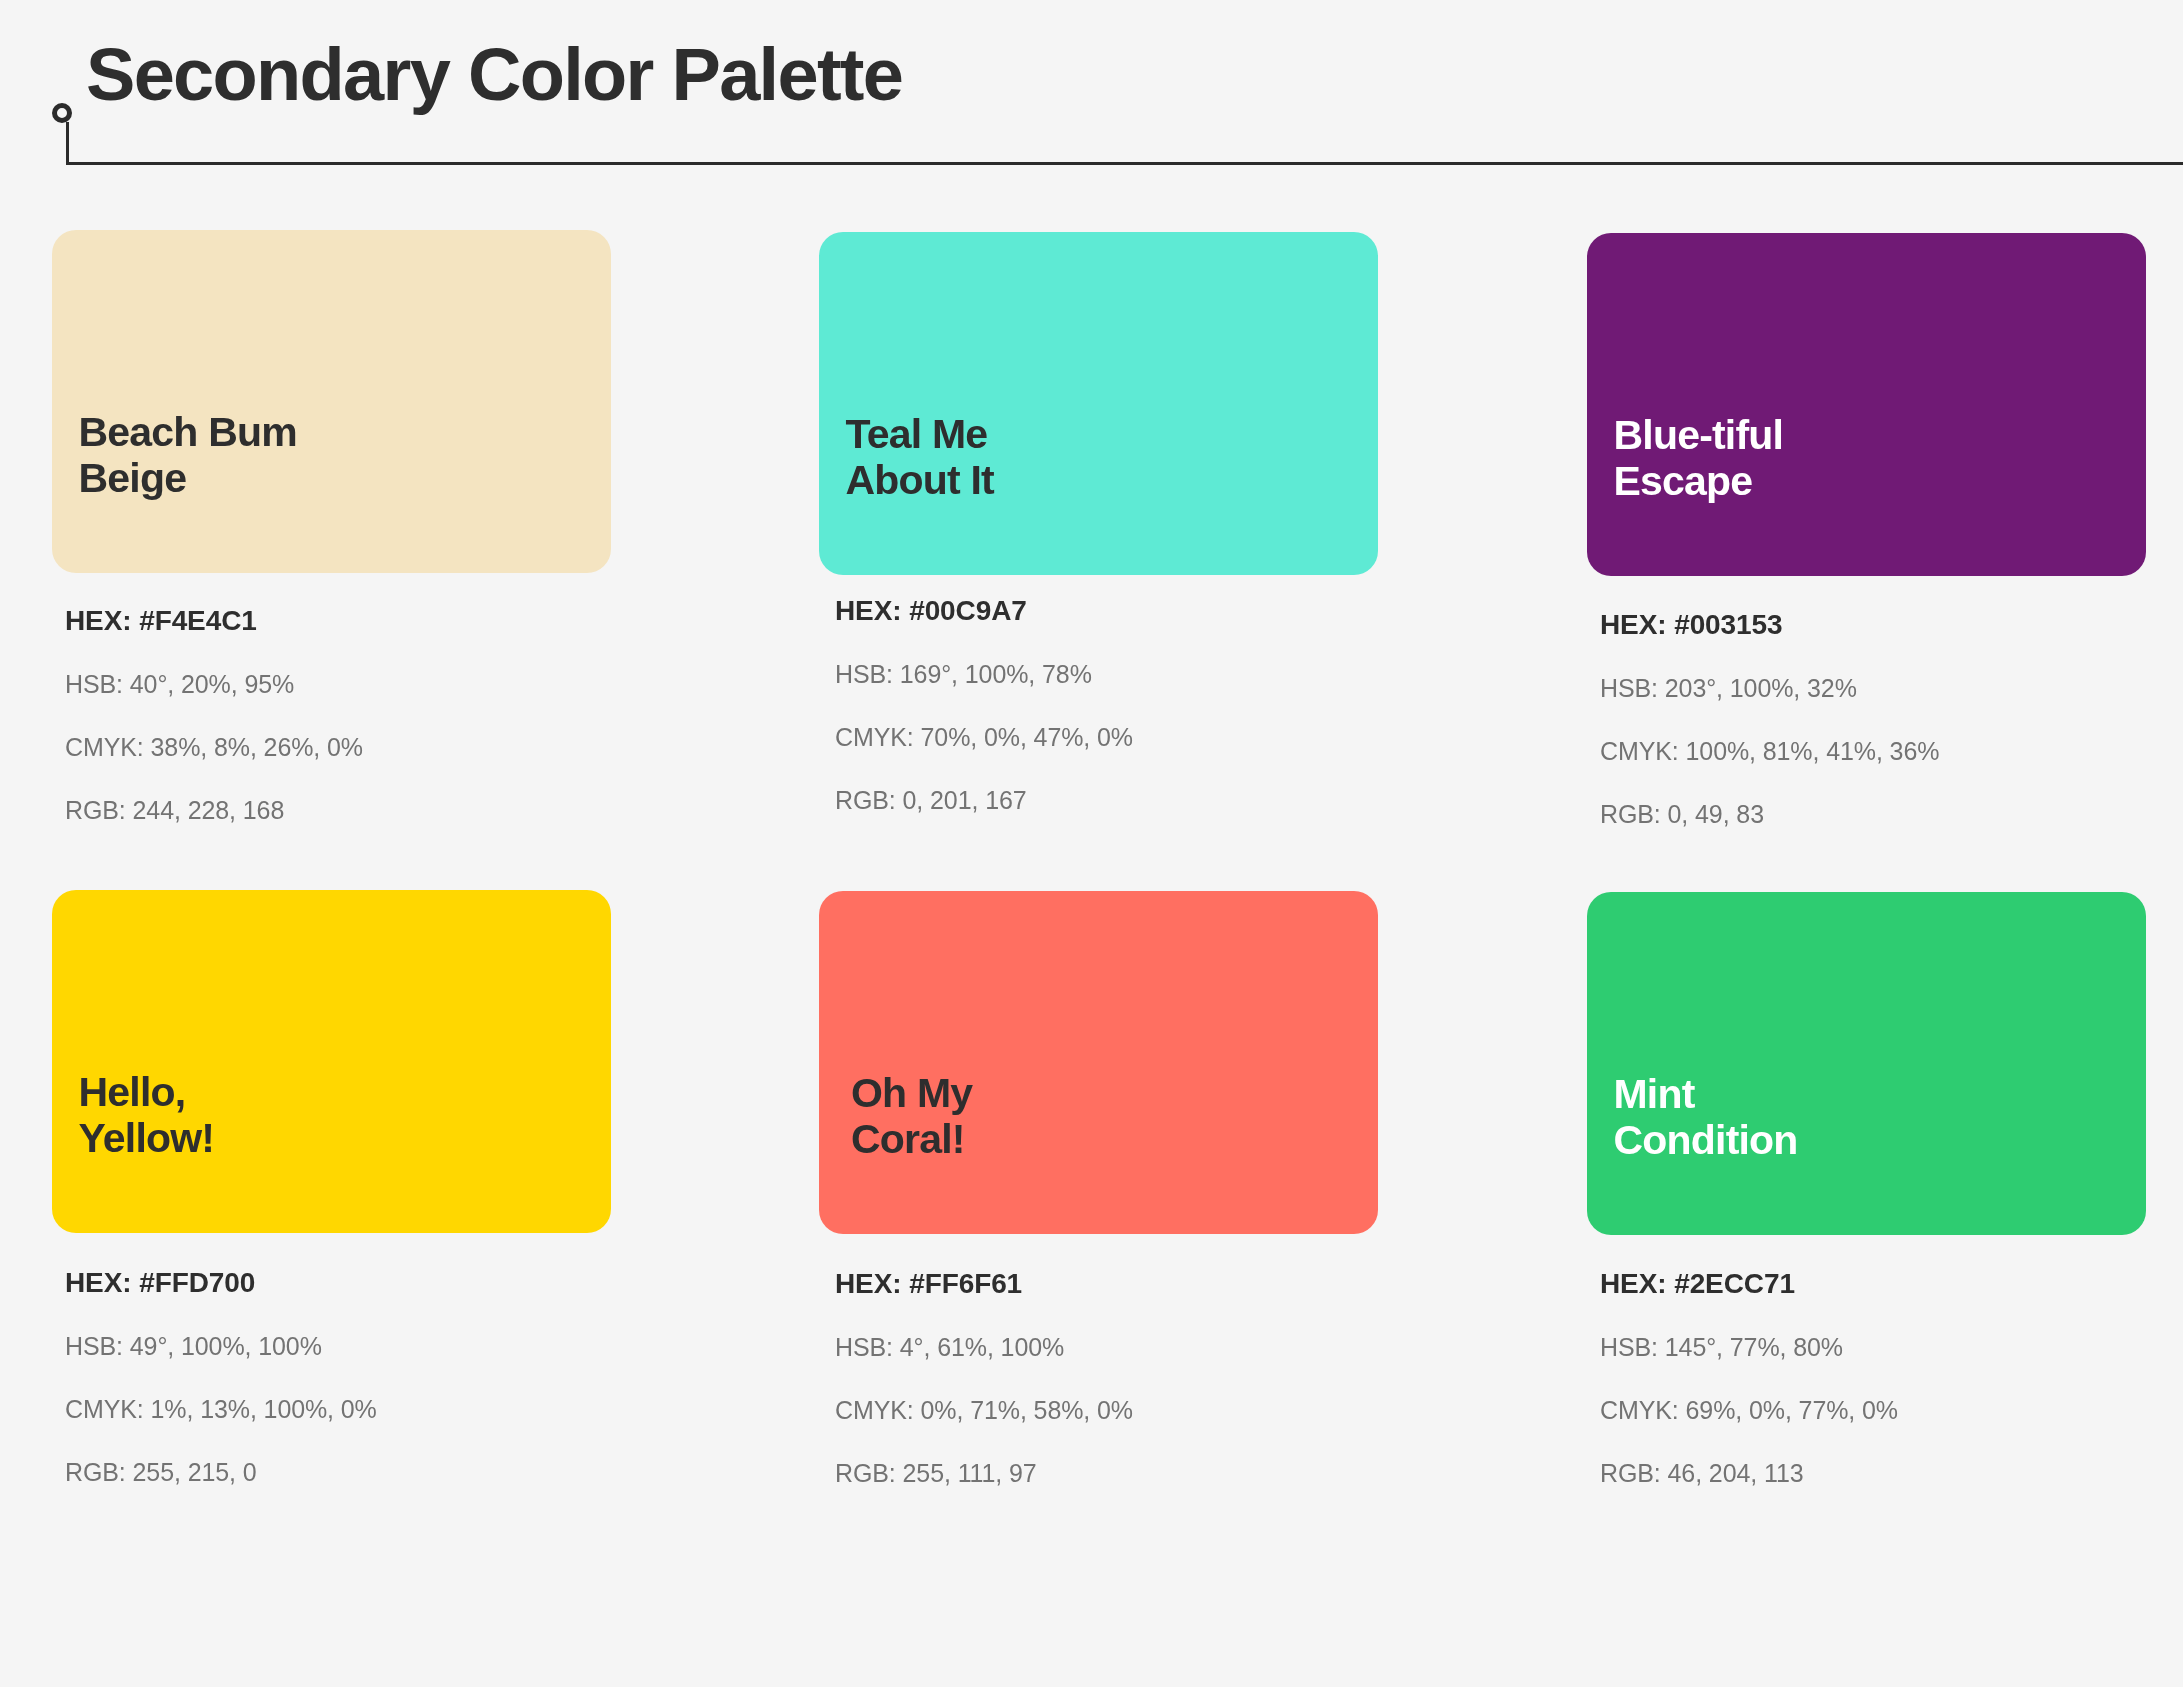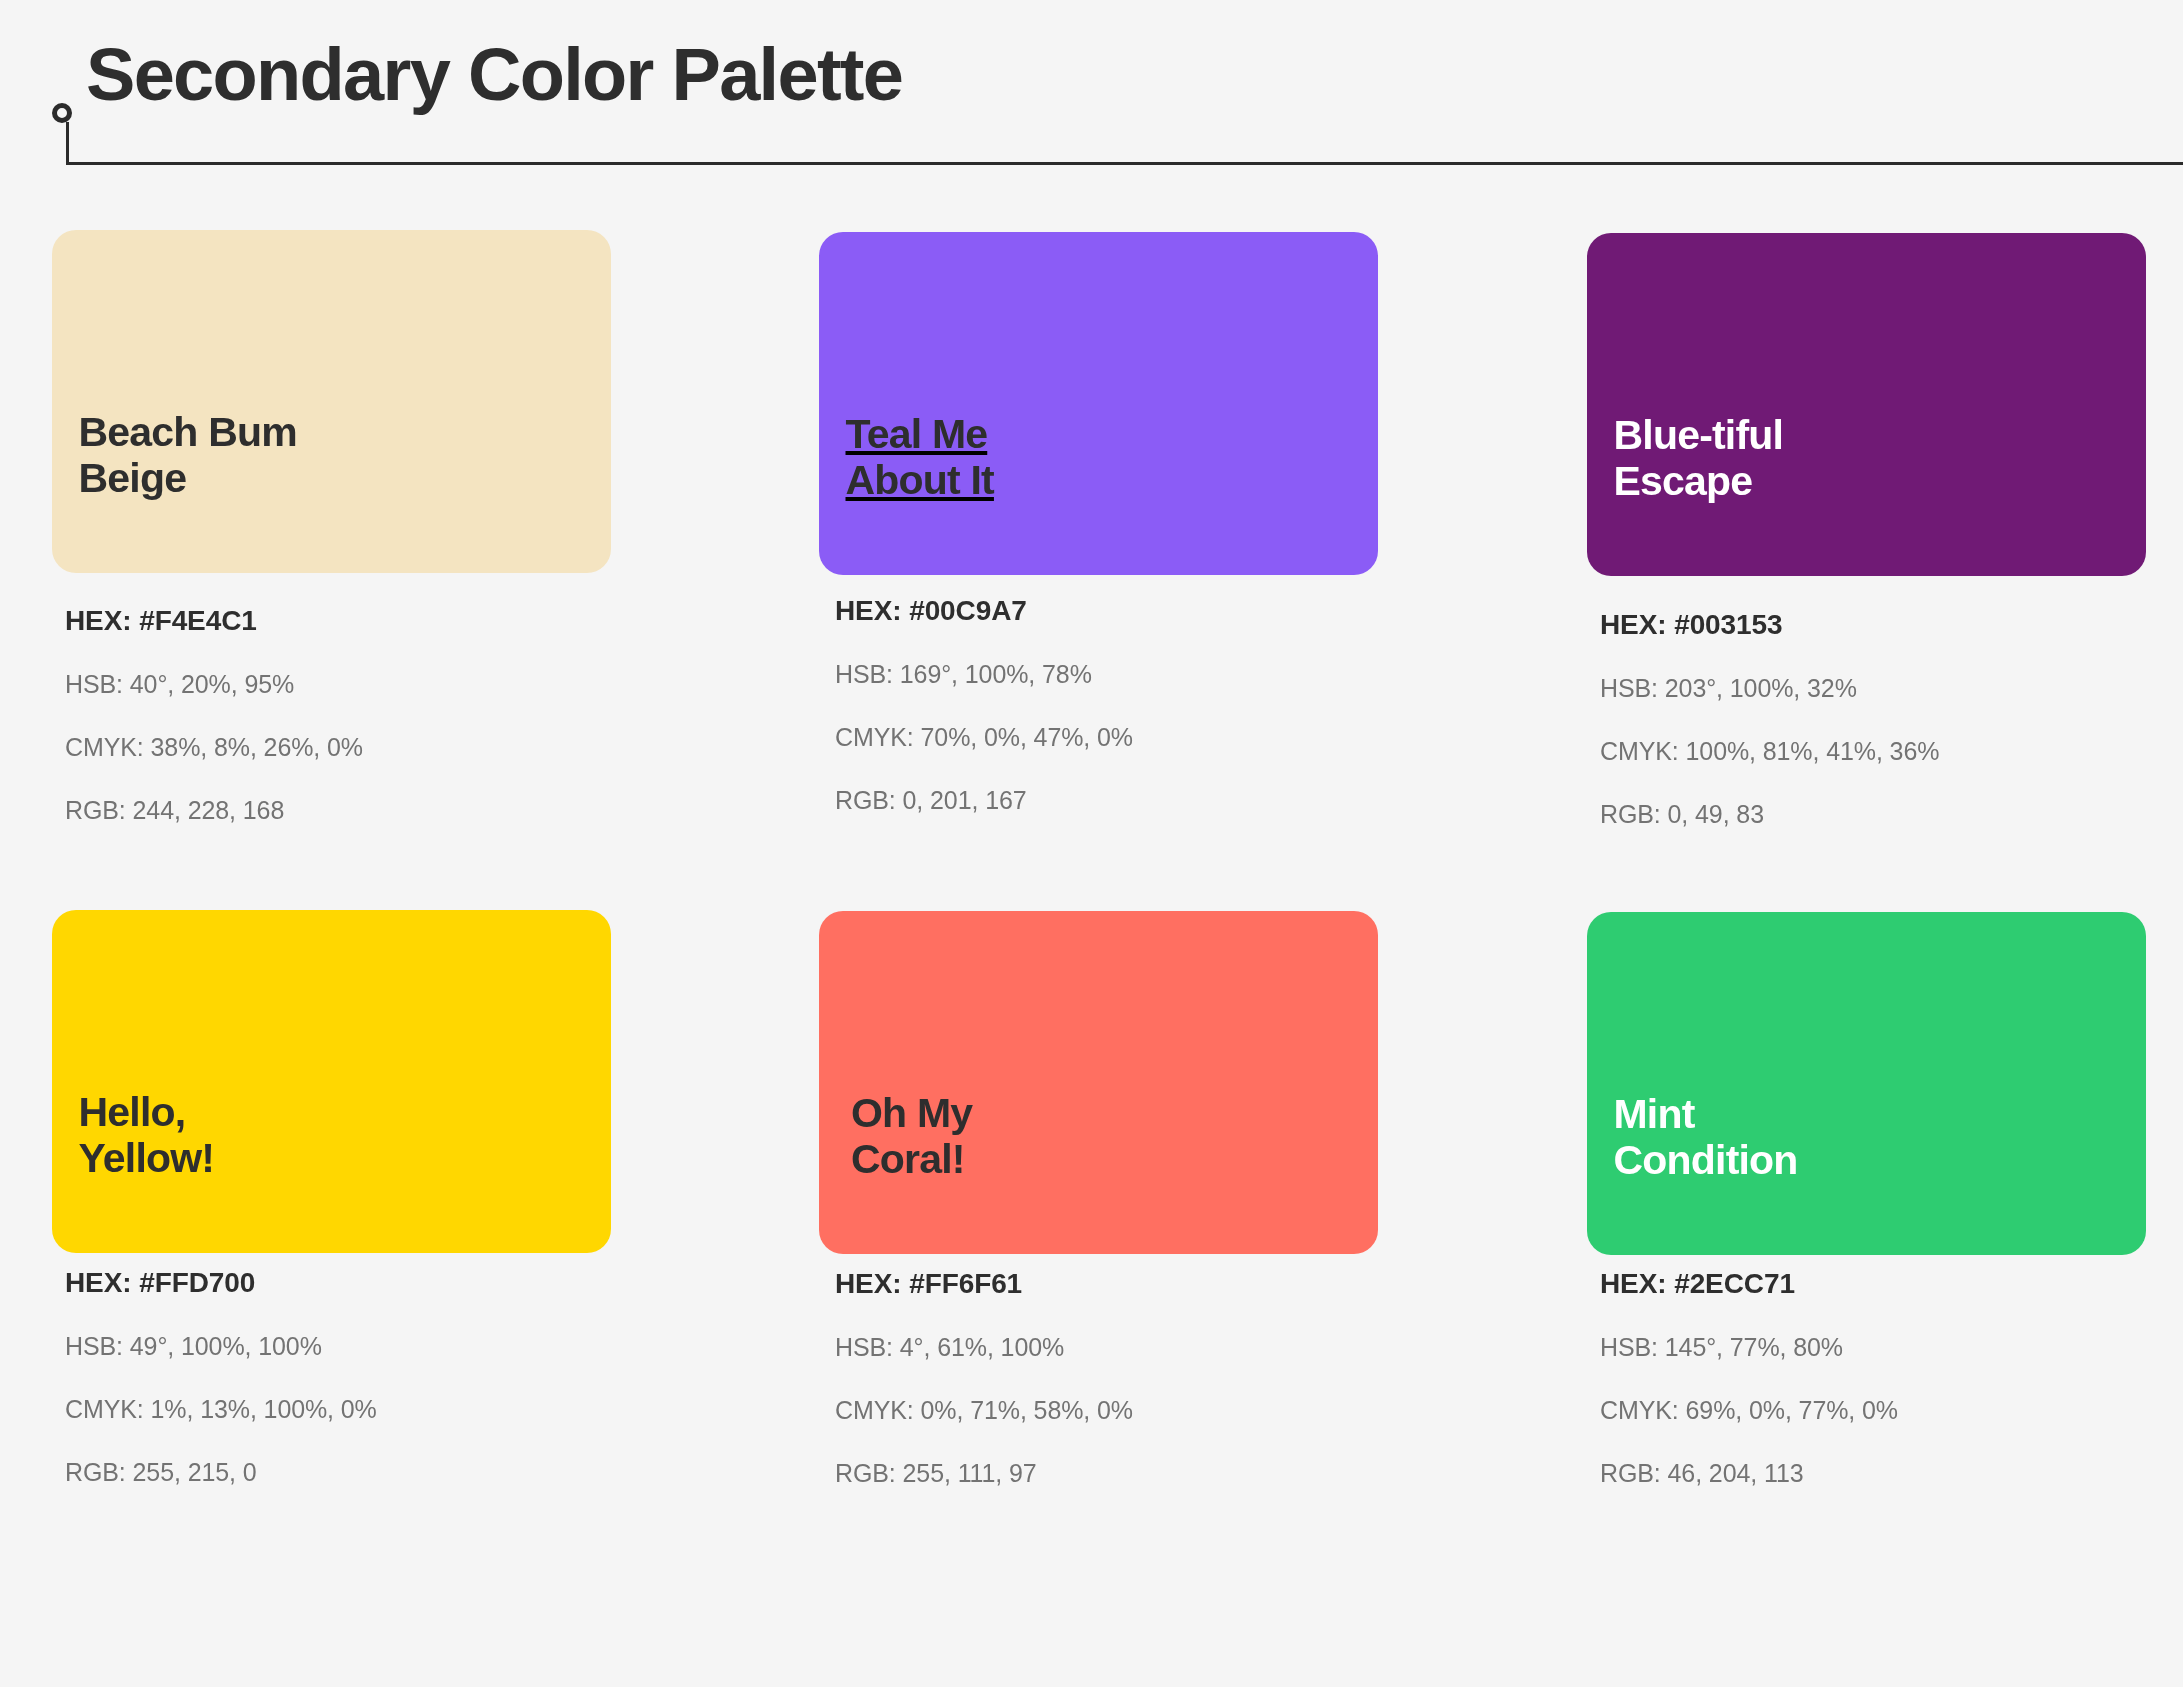--- a/index.html
+++ b/index.html
@@ -74,21 +74,21 @@
   .swatch-card {
     position: absolute;
     width: 464px;
   }
 
   .swatch-card.col-1 { left: 52px; }
   .swatch-card.col-2 { left: 819px; }
   .swatch-card.col-3 { left: 1587px; }
 
   .swatch-card.row-1 { top: 230px; }
-  .swatch-card.row-2 { top: 890px; margin-top: 20px; }
+  .swatch-card.row-2 { top: 890px; }
 
   .swatch-card.col-2.row-1 { top: 232px; }
   .swatch-card.col-3.row-1 { top: 233px; }
   .swatch-card.col-2.row-2 { top: 891px; }
   .swatch-card.col-3.row-2 { top: 892px; }
 
   .swatch-chip {
     width: 559px;
     height: 343px;
     border-radius: 24px;
@@ -169,21 +169,21 @@
       </div>
     </div>
     <div class="swatch-specs specs-c1-r1">
       <div class="spec-hex">HEX: #F4E4C1</div>
       <div class="spec-line">HSB: 40°, 20%, 95%</div>
       <div class="spec-line">CMYK: 38%, 8%, 26%, 0%</div>
       <div class="spec-line">RGB:  244, 228, 168</div>
     </div>
 
     <div class="swatch-card col-2 row-1">
-      <div class="swatch-chip" style="background: #8b5cf6; text-decoration: underline;">
+      <div class="swatch-chip" style="background: #5eead4;">
         <div class="swatch-name" style="color: rgb(46, 46, 46);">Teal Me
 About It</div>
       </div>
     </div>
     <div class="swatch-specs specs-c2-r1">
       <div class="spec-hex">HEX: #00C9A7</div>
       <div class="spec-line">HSB: 169°, 100%, 78%</div>
       <div class="spec-line">CMYK: 70%, 0%, 47%, 0%</div>
       <div class="spec-line">RGB:  0, 201, 167</div>
     </div>

